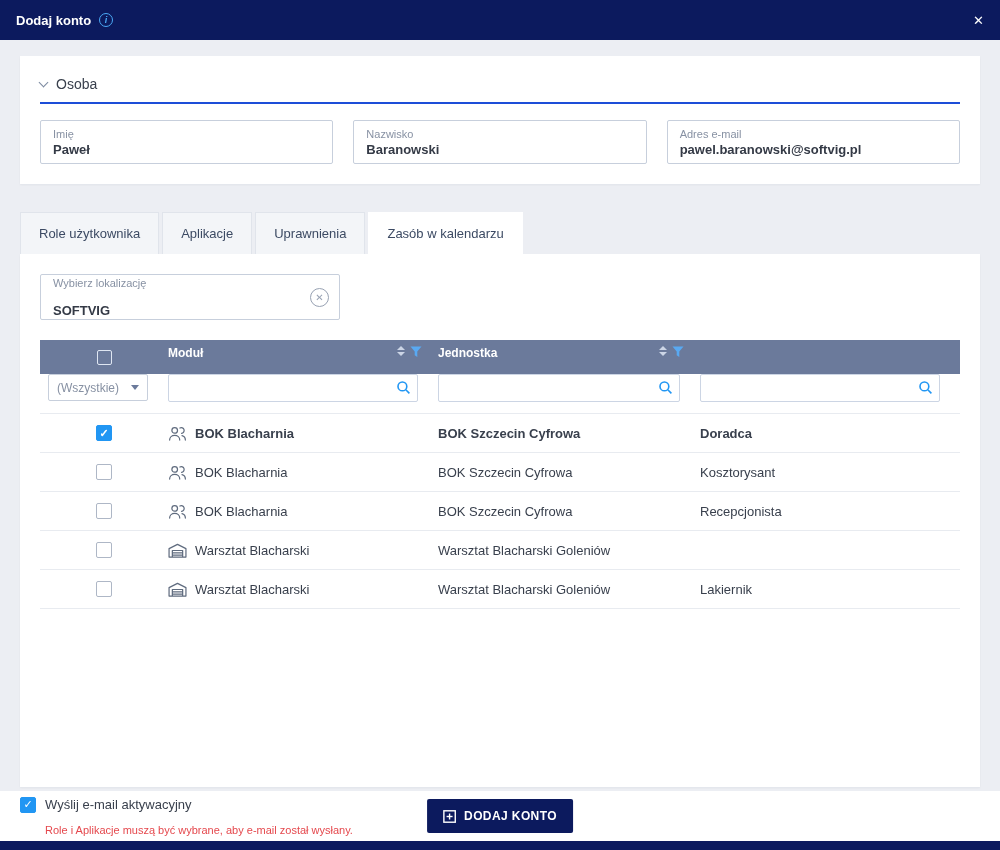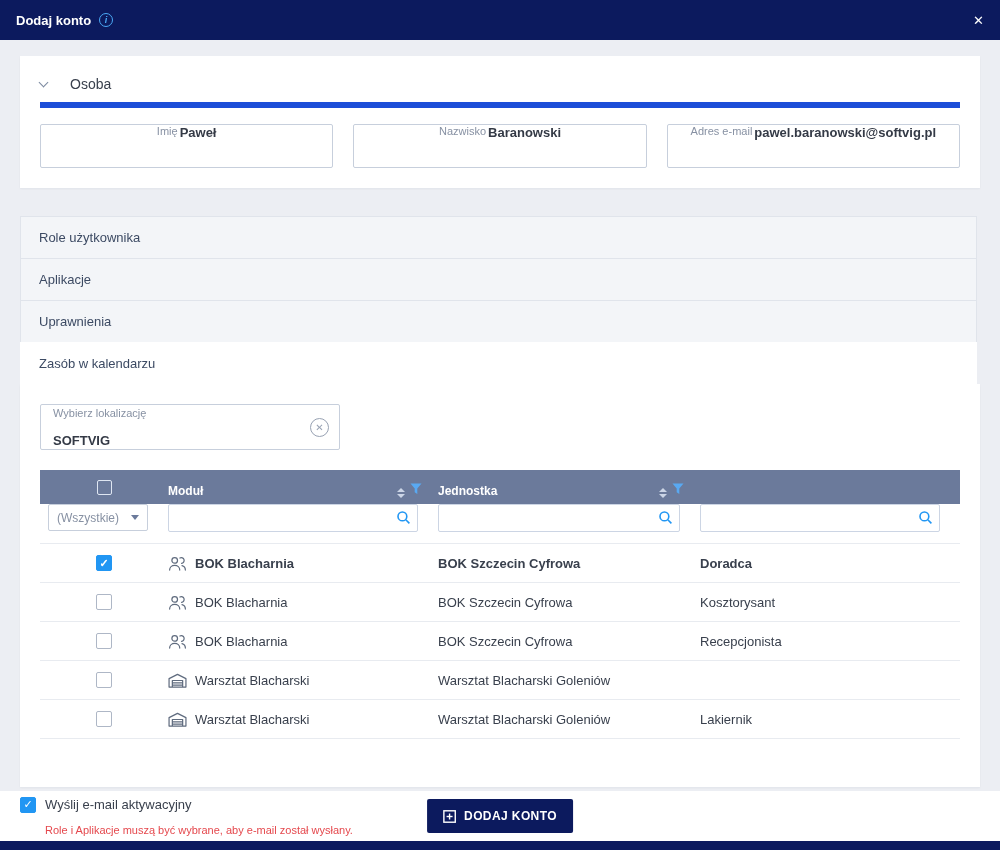--- a/index.html
+++ b/index.html
@@ -23,36 +23,36 @@
     display:inline-flex; align-items:center; justify-content:center; font-weight:700;
   }
   .close-btn {
     margin-left:auto; color:#fff; font-size:13px; cursor:pointer; line-height:1;
   }
   
   .main { flex:1; padding:16px 20px 0; display:flex; flex-direction:column; min-height:0; }
   .card {
     background:#fff; padding:14px 20px 20px; box-shadow:0 1px 2px rgba(20,30,60,0.05);
   }
-  .section-head { display:flex; align-items:center; gap:23px; padding:6px 0 10px; border-bottom:6px solid #1d4ed8; }
+  .section-head { display:flex; align-items:center; gap:9px; padding:6px 0 10px; border-bottom:2px solid #1d4ed8; }
   .chevron {
     width:7px; height:7px; border-left:1.6px solid #7c8aa0; border-bottom:1.6px solid #7c8aa0;
     transform:rotate(-45deg); margin-top:-3px;
   }
   .section-title { font-size:14px; color:#39404d; }
   .fields { display:flex; gap:20px; margin-top:16px; }
   .field {
     flex:1; height:44px; border:1px solid #c7cfdc; border-radius:2px;
-    display:flex; justify-content:center; gap:2px; padding:0 12px;
+    display:flex; flex-direction:column; justify-content:center; gap:2px; padding:0 12px;
     background:#fff;
   }
   .field-label { font-size:11px; color:#8791a3; }
   .field-value { font-size:13px; font-weight:700; color:#343a46; }
   
-  .tabs { display:flex; margin-top:28px;flex-direction:column; }
+  .tabs { display:flex; margin-top:28px; }
   .tab {
     background:#f3f5f8; border:1px solid #e0e4eb; border-bottom:none;
     padding:13px 18px; margin-right:3px; font-size:13px; color:#3c4a63; cursor:pointer;
   }
   .tab.active { background:#fff; border-color:#fff; position:relative; z-index:2; }
   
   .panel { background:#fff; flex:1; padding:20px; min-height:0; box-shadow:0 1px 2px rgba(20,30,60,0.05); }
   .loc-box {
     width:300px; height:46px; border:1px solid #c7cfdc; border-radius:2px;
     display:flex; flex-direction:column; justify-content:center; gap:14px; padding:0 40px 0 12px;
@@ -61,21 +61,21 @@
   .clear-icon {
     position:absolute; right:10px; top:13px; width:19px; height:19px; border-radius:50%;
     border:1.4px solid #98a2b3; color:#98a2b3; font-size:10px;
     display:flex; align-items:center; justify-content:center; cursor:pointer;
   }
   
   .tgrid { display:grid; grid-template-columns:128px 270px 262px 1fr; align-items:center; }
   .thead { background:#6b7a9b; height:34px; }
   .th {
     color:#fff; font-size:12px; font-weight:700;
-    display:flex; align-items:flex-end; padding-right:16px; height:22px;
+    display:flex; align-items:flex-start; padding-right:16px; height:22px;
   }
   .th-label { flex:1; }
   .cell-center { display:flex; justify-content:center; }
   .checkbox {
     width:16px; height:16px; border:1px solid #aeb7c6; border-radius:2px; background:#fff;
     display:flex; align-items:center; justify-content:center;
     color:transparent; font-size:11px; cursor:pointer; flex:none;
   }
   .checkbox.checked { background:#2196f3; border-color:#2196f3; color:#fff; }
   .checkbox.header-cb { background:transparent; border:1.4px solid #dfe6f2; width:15px; height:15px; }

